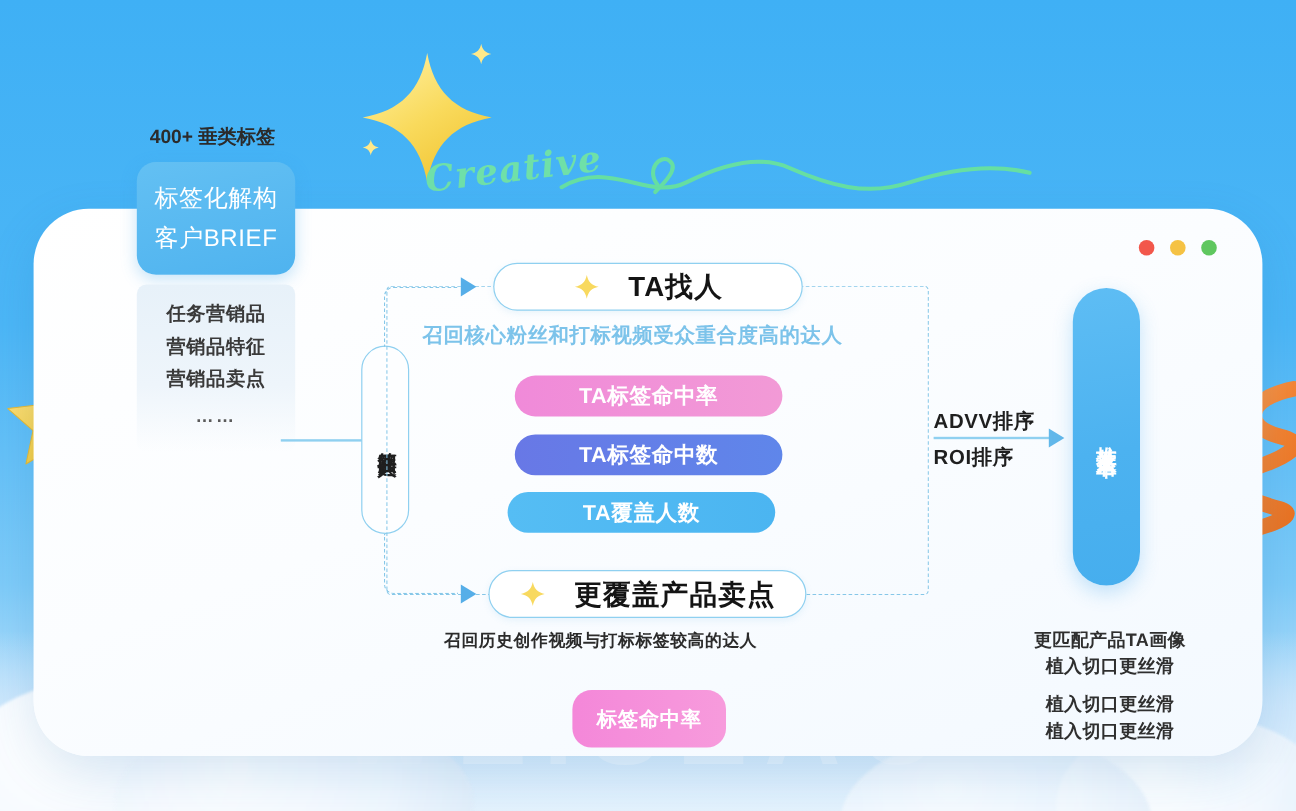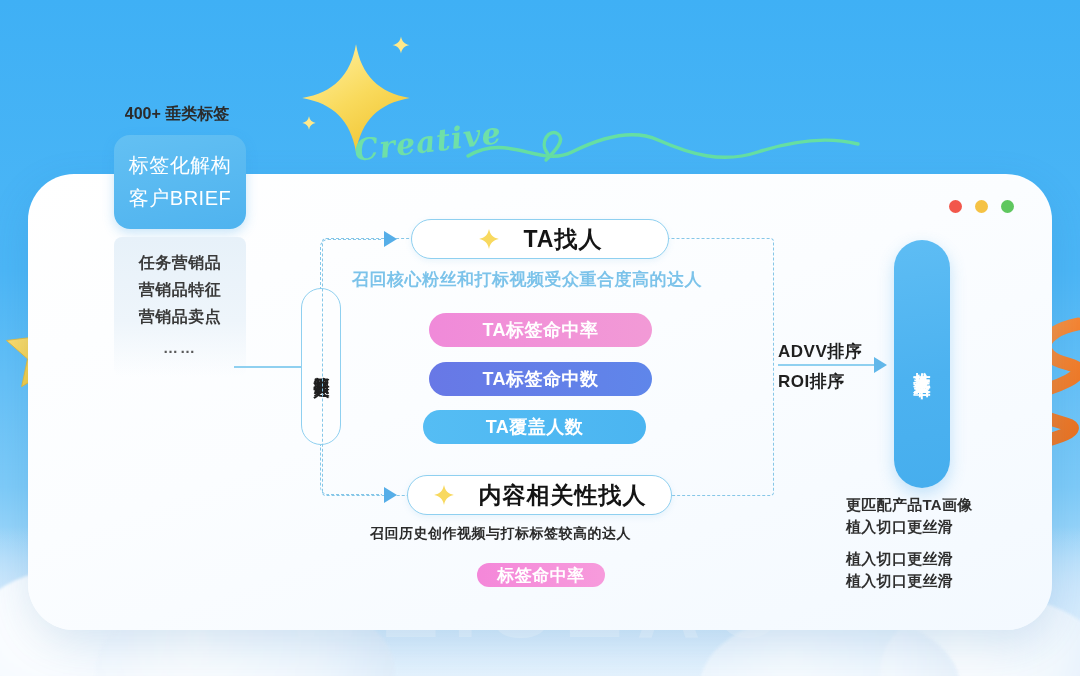--- a/index.html
+++ b/index.html
@@ -138,21 +138,21 @@
     position: absolute; height: 34px; border-radius: 17px;
     display: flex; align-items: center; justify-content: center;
     color: #ffffff; font-size: 18px; font-weight: 800; letter-spacing: .5px;
   }
   #pill-0 { left: 429px; top: 313px; width: 223px;
     background: linear-gradient(90deg, #f08ad9 0%, #f29ad6 100%); }
   #pill-1 { left: 429px; top: 362px; width: 223px;
     background: linear-gradient(90deg, #6878e6 0%, #5f86ea 100%); }
   #pill-2 { left: 423px; top: 410px; width: 223px;
     background: linear-gradient(90deg, #55bdf4 0%, #4bb5f1 100%); }
-  #pill-content { left: 477px; top: 563px; width: 128px; height: 24px; border-radius: 16px;
+  #pill-content { left: 477px; top: 575px; width: 128px; height: 48px; border-radius: 16px;
     background: linear-gradient(90deg, #f487d9 0%, #f79bdc 100%); font-size: 17px; }
 
   
   .dconn { position: absolute; border-color: #86c7e8; }
   #dc-up   { left: 320px; top: 239px; width: 62px; height: 50px;
              border-left: 1.6px dashed #86c7e8; border-top: 1.6px dashed #86c7e8;
              border-top-left-radius: 8px; }
   #dc-down { left: 320px; top: 445px; width: 62px; height: 50px;
              border-left: 1.6px dashed #86c7e8; border-bottom: 1.6px dashed #86c7e8;
              border-bottom-left-radius: 8px; }
@@ -179,21 +179,21 @@
 
   .result-cap {
     position: absolute; left: 894px; top: 240px; width: 56px; height: 248px;
     border-radius: 28px;
     background: linear-gradient(170deg, #5ebdf4 0%, #4cb2f0 55%, #46aeee 100%);
     display: flex; align-items: center; justify-content: center;
     box-shadow: 0 6px 16px rgba(70,170,235,0.3);
   }
   .result-cap .vtext { color: #ffffff; font-size: 17px; letter-spacing: 2px; }
 
-  .benefits { position: absolute; left: 846px; top: 494px; width: 158px; }
+  .benefits { position: absolute; left: 846px; top: 523px; width: 158px; text-align: center; }
   .benefits p {
     font-size: 15px; font-weight: 700; color: #2f2f2f;
     line-height: 22px; white-space: nowrap; letter-spacing: .3px;
   }
   .benefits .gap { height: 10px; }
 
   
   .star-left { position: absolute; left: 4px; top: 306px; width: 84px; height: 84px; }
   .squiggle { position: absolute; right: 0px; top: 316px; width: 72px; height: 140px; }
 </style>
@@ -298,21 +298,21 @@
   </div>
   <div class="sub-desc" id="desc-ta">召回核心粉丝和打标视频受众重合度高的达人</div>
   <div class="metric-pill" id="pill-1">TA标签命中数</div>
   <div class="metric-pill" id="pill-0">TA标签命中率</div>
   <div class="metric-pill" id="pill-2">TA覆盖人数</div>
 
   <div class="branch-head" id="branch-content">
     <svg width="22" height="22" viewBox="0 0 40 40">
       <path d="M20 2 C22.5 13 27 17.5 38 20 C27 22.5 22.5 27 20 38 C17.5 27 13 22.5 2 20 C13 17.5 17.5 13 20 2 Z" fill="#f8d95f"></path>
     </svg>
-    <span class="bh-text">内容相关性找人</span>
+    <span class="bh-text">更覆盖产品卖点</span>
   </div>
   <div class="sub-desc" id="desc-content">召回历史创作视频与打标标签较高的达人</div>
   <div class="metric-pill" id="pill-content">标签命中率</div>
 
   <div class="rank-line"></div>
   <div class="arrow-r" id="arrow-rank"></div>
   <div class="rank-lbl" id="rank-0">ADVV排序</div>
   <div class="rank-lbl" id="rank-1">ROI排序</div>
 
   <div class="result-cap">

